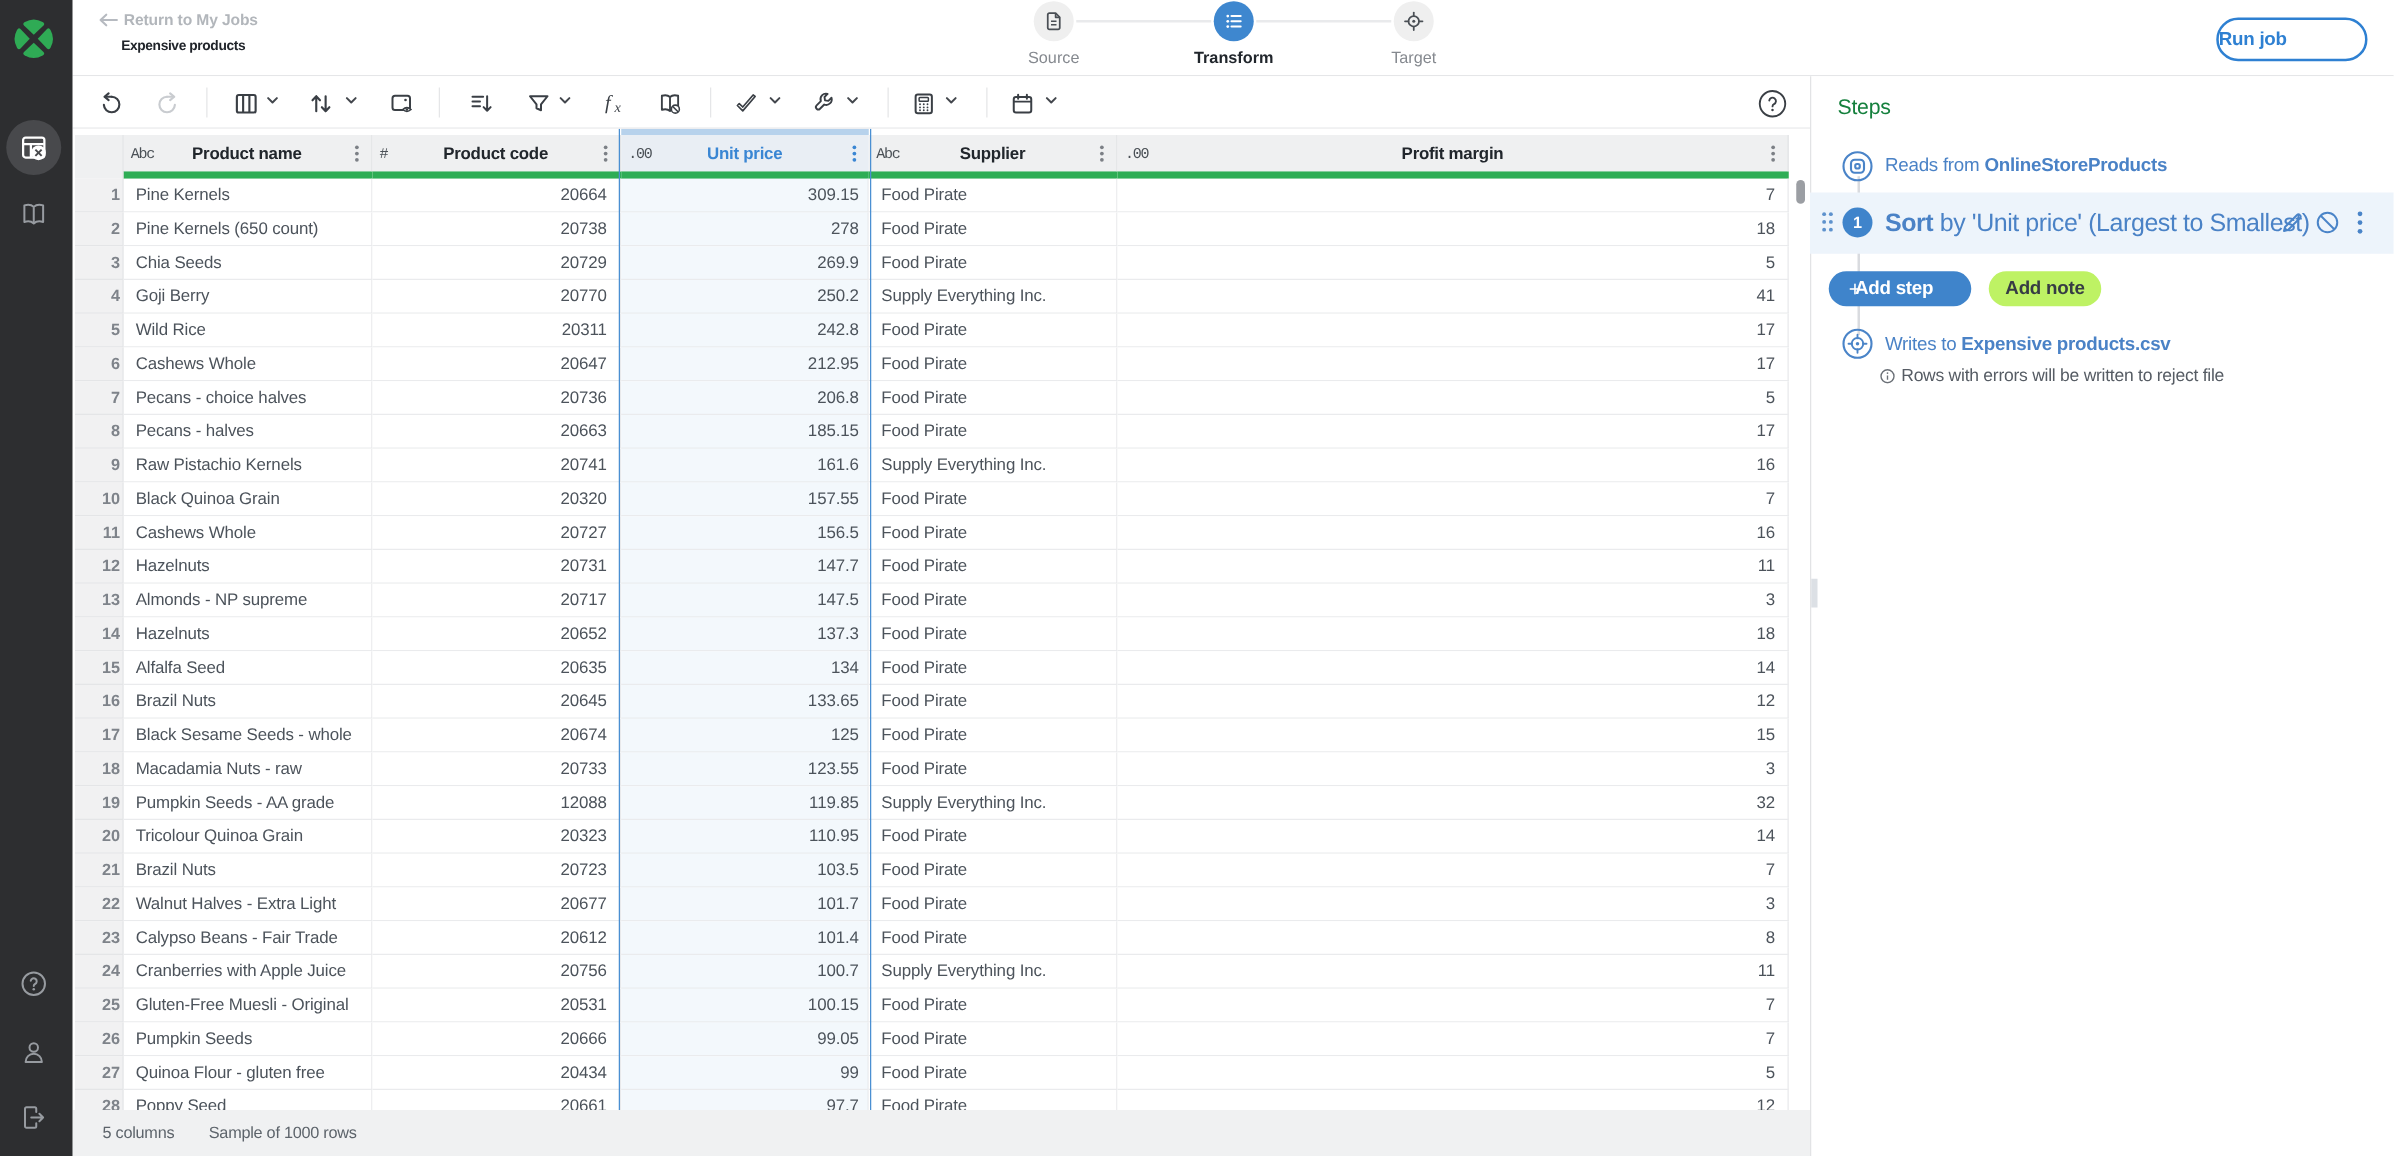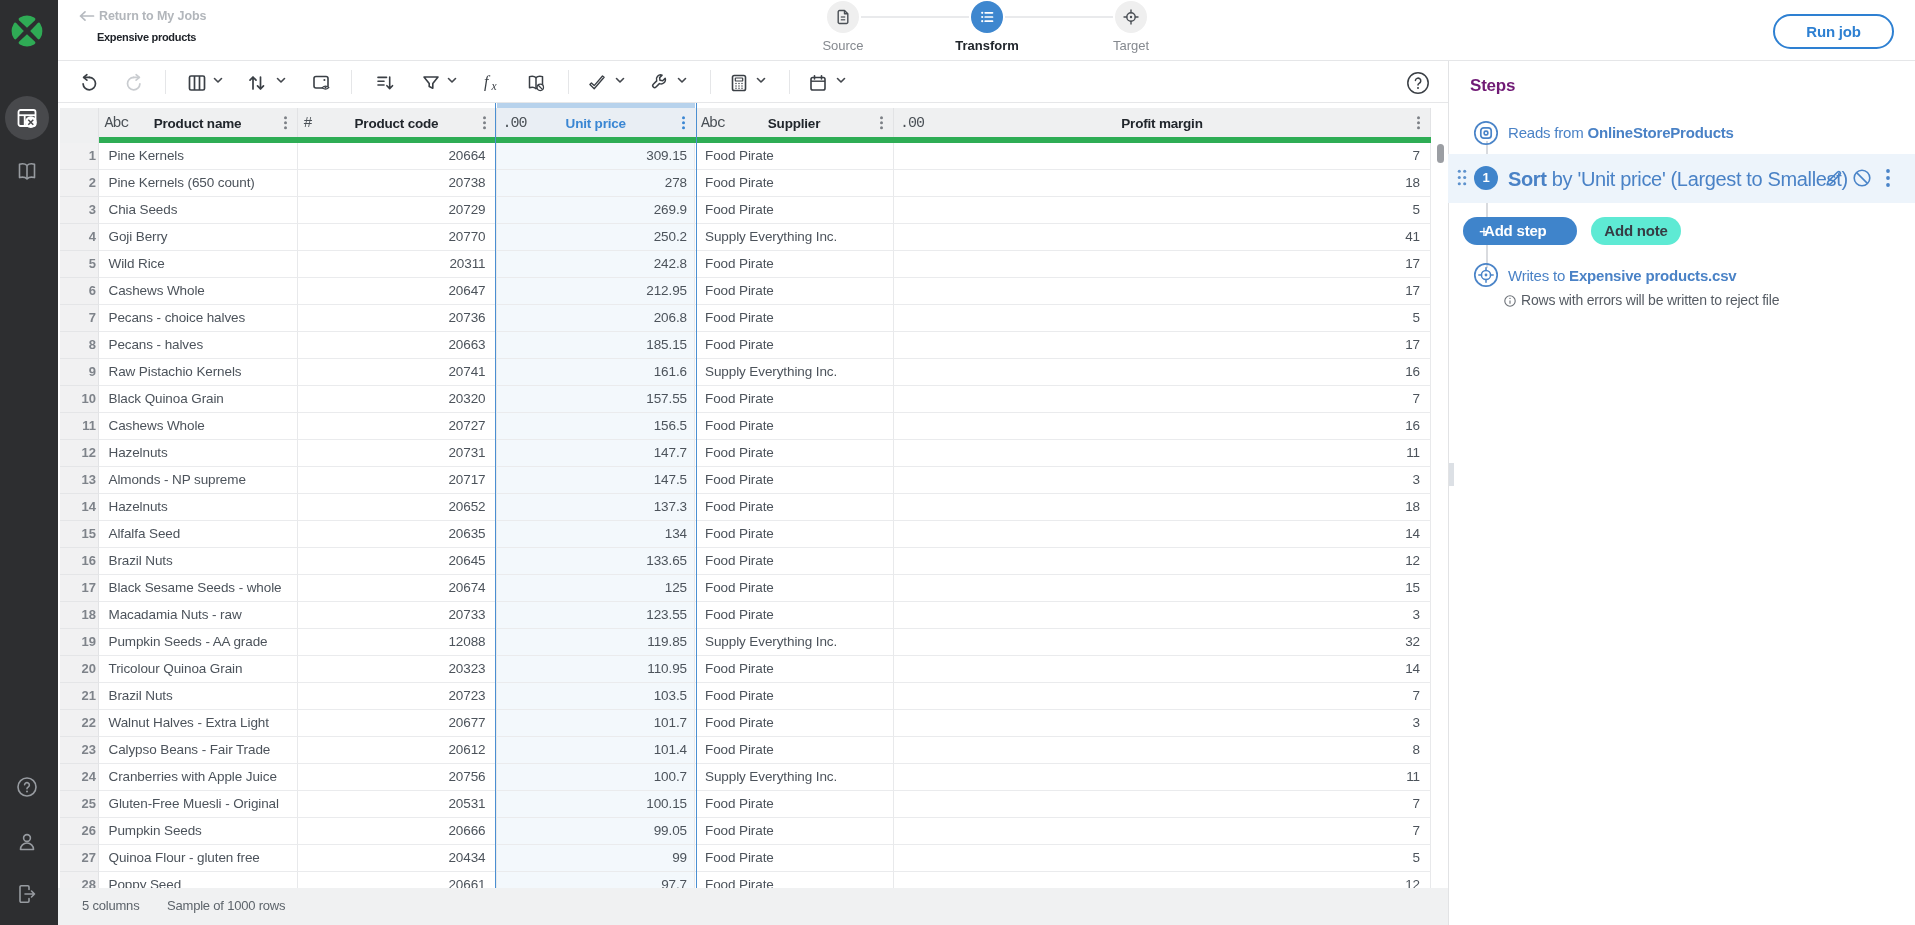--- a/index.html
+++ b/index.html
@@ -6,29 +6,29 @@
 .abs{position:absolute}
 
 #side{position:absolute;left:0;top:0;width:58px;height:925px;background:#2d2e30}
 
 #tophdr{position:absolute;left:58px;top:0;width:1857px;height:61px;background:#fff;border-bottom:1px solid #e5e6e8}
 #backlink{position:absolute;left:39px;top:9px;font-size:12.5px;font-weight:bold;color:#b2b6bb;letter-spacing:-.1px}
 #title{position:absolute;left:39px;top:31px;font-size:11px;font-weight:bold;color:#20242a;letter-spacing:-.3px}
 .stepc{position:absolute;top:1px;width:32px;height:32px;border-radius:50%;background:#efefef;display:flex;align-items:center;justify-content:center}
 .stepl{position:absolute;top:38px;font-size:13px;color:#85898f;text-align:center;width:90px}
 .stepline{position:absolute;top:16px;height:2px;background:#e9eaec}
-#runjob{position:absolute;left:1773px;top:14px;width:121px;height:35px;border:2px solid #2e80d2;border-radius:18px;color:#2e80d2;font-weight:bold;font-size:15px;text-align:center;line-height:31px;letter-spacing:-.2px}
+#runjob{position:absolute;left:1773px;top:14px;width:121px;height:35px;border:2px solid #2e80d2;border-radius:18px;color:#2e80d2;font-weight:bold;font-size:15px;text-align:left;line-height:31px;letter-spacing:-.2px}
 
 #toolbar{position:absolute;left:58px;top:61px;width:1390px;height:42px;background:#fff;border-bottom:1px solid #e6e7e9}
 .tsep{position:absolute;top:70px;width:1px;height:24px;background:#e5e6e8}
 
 #tbl{position:absolute;left:58px;top:103px;width:1390px;height:785px;background:#fff;overflow:hidden}
 .col{position:absolute;top:5px}
 .col .hc{height:29px;background:#eff0f1;position:relative;border-right:1px solid #e2e3e5}
-.hc .typ{position:absolute;left:6px;top:50%;transform:translateY(-50%);font-family:"Liberation Mono",monospace;font-size:15px;color:#4a5056;letter-spacing:-1px}
+.hc .typ{position:absolute;left:6px;top:50%;transform:translateY(-50%);font-family:"Liberation Mono",monospace;font-size:12px;color:#4a5056;letter-spacing:-1px}
 .hc .htitle{position:absolute;left:0;right:0;top:50%;transform:translateY(-50%);text-align:center;font-size:13.5px;font-weight:bold;color:#21262c;letter-spacing:-.2px}
 .hc .bluet{color:#3a86d3}
 .hdots{position:absolute;right:10px;top:50%;transform:translateY(-50%);display:flex;flex-direction:column;gap:2.2px}
 .hdots i{width:3px;height:3px;border-radius:50%;background:#7c8086}
 .bluedots i{background:#3a86d3}
 .gbar{height:6px;background:#2ead55;margin-top:0}
 .dc{height:27px;line-height:26px;background:#fff;border-bottom:1px solid #eaebed;border-right:1px solid #e8e9eb;font-size:13.5px;color:#4c535b;padding-left:10px;white-space:nowrap;overflow:hidden;letter-spacing:-.1px}
 .dc.num{text-align:right;padding-right:10px;padding-left:0}
 .dc.selc{background:#f3f8fc}
 .dc.selc.num{padding-right:7px}
@@ -39,35 +39,35 @@
 #selborders{position:absolute;left:495px;top:0;width:201.5px;height:785px;border-left:1.7px solid #4a8fd2;border-right:1.7px solid #4a8fd2}
 .hc.hcsel{background:#e9eef4}
 
 #vscroll{position:absolute;left:1437px;top:144px;width:6.5px;height:19px;background:#9b9ea3;border-radius:4px}
 
 #status{position:absolute;left:58px;top:888px;width:1390px;height:37px;background:#f0f1f2;color:#5d646b;font-size:13px}
 #status span{position:absolute;top:10px;letter-spacing:-.2px}
 
 #panel{position:absolute;left:1448px;top:61px;width:467px;height:864px;background:#fff;border-left:1.5px solid #e2e3e5}
 #pthumb{position:absolute;left:1448.5px;top:463px;width:5px;height:23px;background:#dce0e5}
-#steps-h{position:absolute;left:1470px;top:76px;font-size:17px;font-weight:bold;color:#701a75;letter-spacing:-.2px}
+#steps-h{position:absolute;left:1470px;top:76px;font-size:17px;font-weight:normal;color:#15803d;letter-spacing:-.2px}
 #connector{position:absolute;left:1485.5px;top:141px;width:2px;height:127px;background:#d9dbdf}
 #reads{position:absolute;left:1473px;top:120px}
 #readstxt{position:absolute;left:1508px;top:124px;font-size:15px;color:#4a82c6;letter-spacing:-.2px}
 #sortrow{position:absolute;left:1448px;top:154px;width:467px;height:49px;background:#edf4fb}
 #dragh{position:absolute;left:1457px;top:169px}
 #badge{position:absolute;left:1474px;top:166px;width:24px;height:24px;border-radius:50%;background:#3f84cb;color:#fff;font-size:13px;font-weight:bold;text-align:center;line-height:24px}
 #sorttxt{position:absolute;left:1508px;top:168px;font-size:20px;color:#4a82c6;letter-spacing:-.35px;white-space:nowrap}
 #pencil{position:absolute;left:1824px;top:168px}
 #ban{position:absolute;left:1852px;top:168px}
 #kebab{position:absolute;left:1884px;top:168px}
 #addstep{position:absolute;left:1463px;top:217px;width:114px;height:28px;border-radius:14px;background:#3f84cb;color:#fff;font-size:15px;font-weight:bold;letter-spacing:-.2px}
 #addstep .plus{position:absolute;left:16px;top:5px;font-size:17px;font-weight:normal}
 #addstep .lbl{position:absolute;left:21px;top:5px}
-#addnote{position:absolute;left:1591px;top:217px;width:90px;height:28px;border-radius:14px;background:#5eead4;color:#363c44;font-size:15px;font-weight:bold;text-align:center;line-height:28px;letter-spacing:-.2px}
+#addnote{position:absolute;left:1591px;top:217px;width:90px;height:28px;border-radius:14px;background:#bef264;color:#363c44;font-size:15px;font-weight:bold;text-align:center;line-height:28px;letter-spacing:-.2px}
 #writes{position:absolute;left:1473px;top:262px}
 #writestxt{position:absolute;left:1508px;top:267px;font-size:15px;color:#4a82c6;letter-spacing:-.2px}
 #noteline{position:absolute;left:1504px;top:292px;font-size:14px;color:#565c64;letter-spacing:-.2px}
 #noteline svg{vertical-align:-2px;margin-right:5px}
 </style></head>
 <body>
 <div id="app">
 <div id="tophdr"></div>
 <div id="backlink" style="left:79px"><svg width="16" height="12" viewBox="0 0 16 12" fill="none" style="vertical-align:-2px;margin-right:4px">
         <path d="M1.5 6 L14.5 6 M1.5 6 L6 1.8 M1.5 6 L6 10.2" stroke="#b6bac0" stroke-width="1.7" stroke-linecap="round" stroke-linejoin="round" fill="none"></path>

